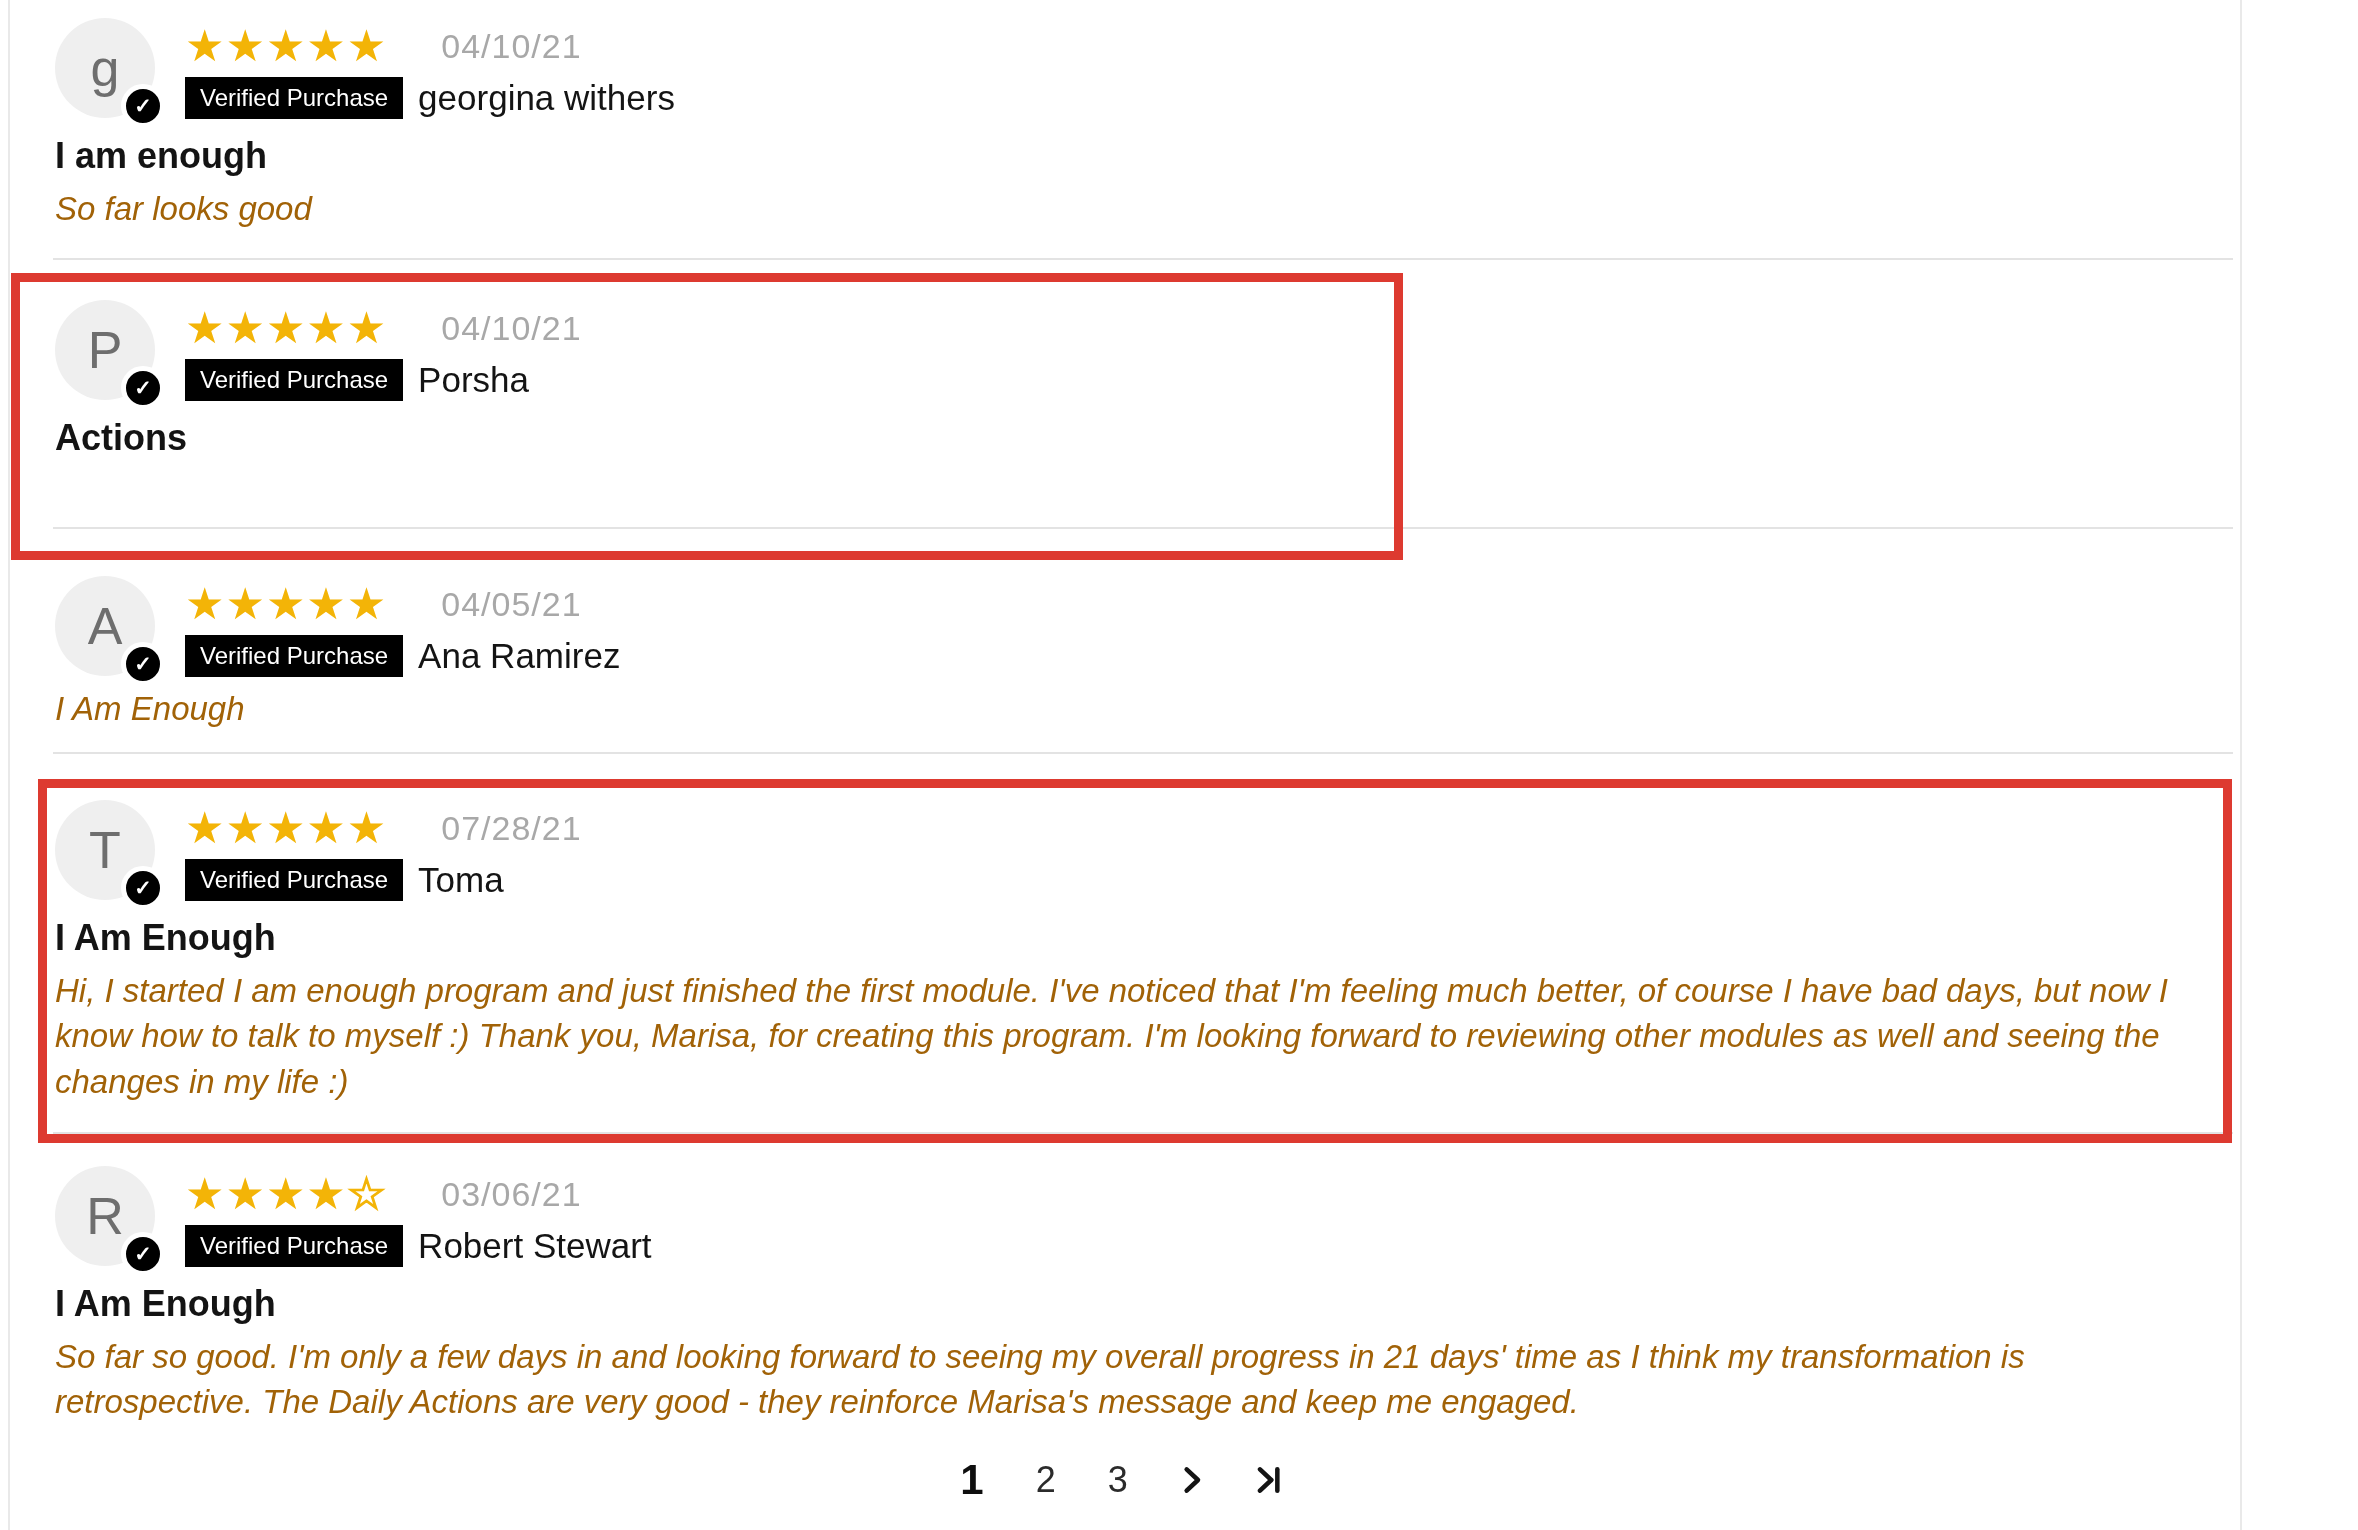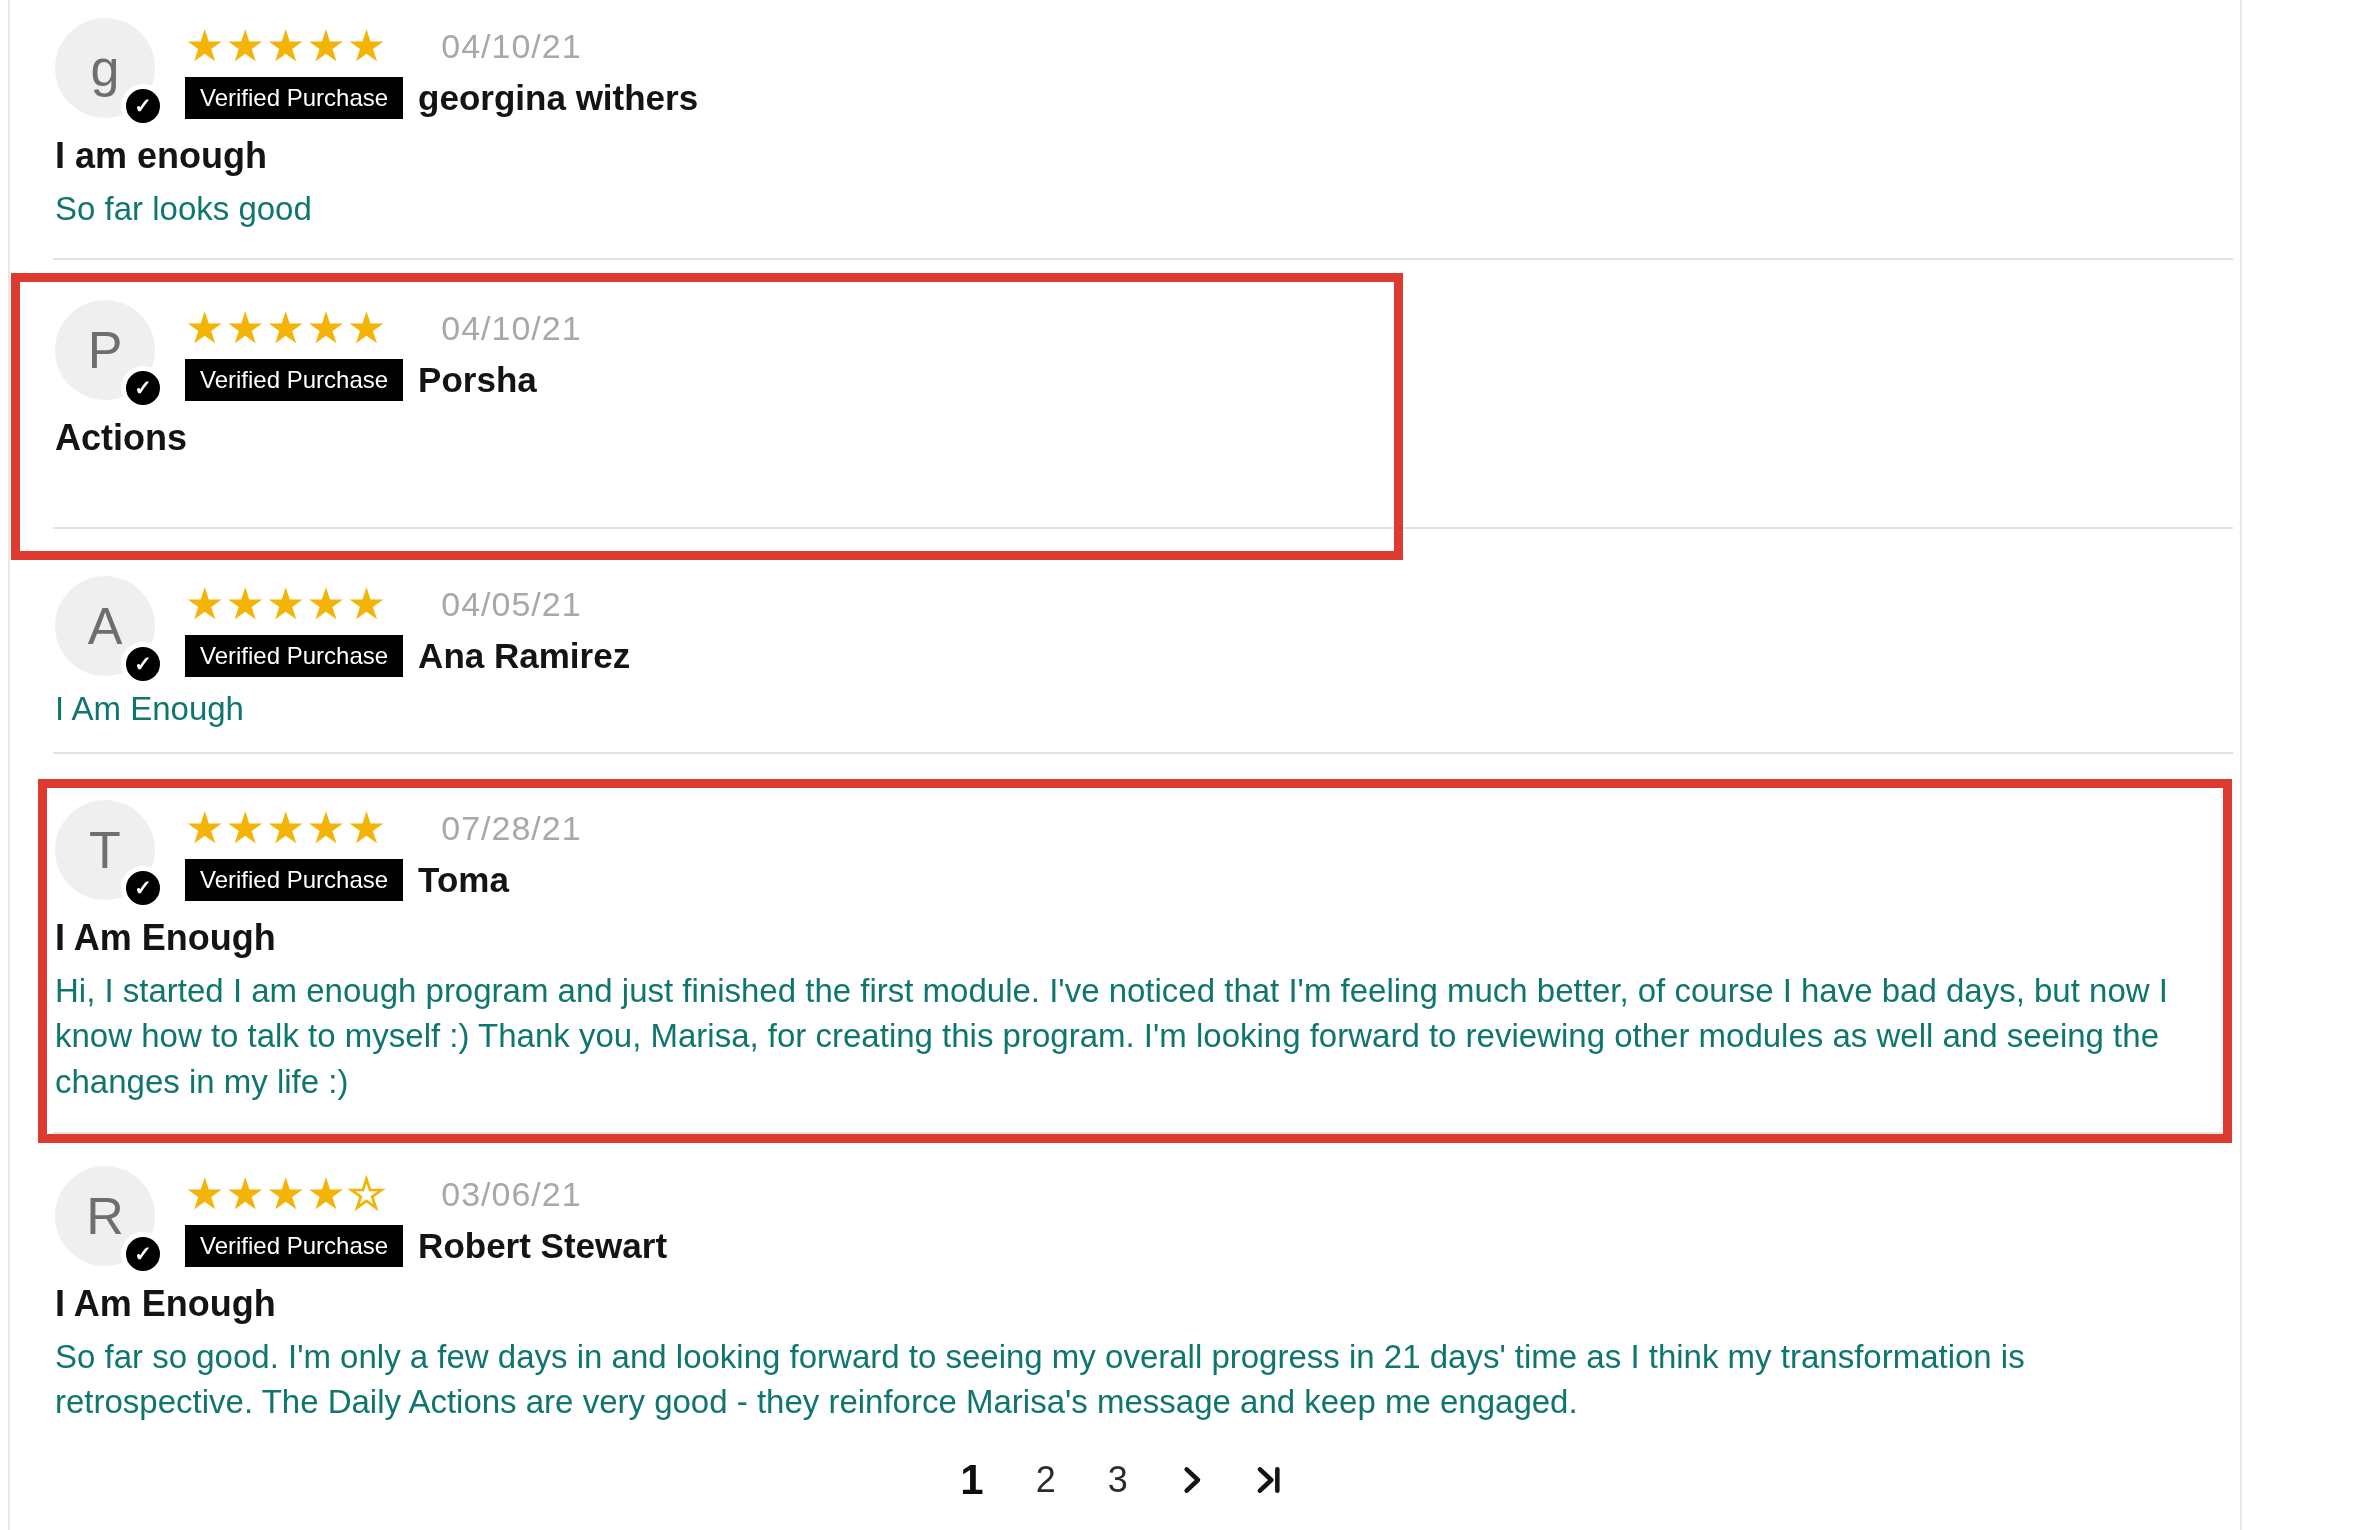--- a/index.html
+++ b/index.html
@@ -26,24 +26,24 @@
                  background:#000; border:5px solid #fff; border-radius:50%; color:#fff;
                  display:flex; align-items:center; justify-content:center;
                  font-size:21px; font-weight:700; }
   .header-info { display:flex; flex-direction:column; gap:9px; padding-top:10px; }
   .stars-row { display:flex; align-items:center; gap:18px; }
   .stars { font-size:44px; line-height:1; color:#f3b407; letter-spacing:1px; white-space:nowrap; }
   .stars .star-empty { color:#f3b407; -webkit-text-stroke:1.5px #f3b407; }
   .review-date { font-size:34px; color:#a8a8a8; letter-spacing:1px;margin-left:36px; }
   .badge-row { display:flex; align-items:center; gap:15px;text-align:center; }
   .verified-badge { background:#000; color:#fff; font-size:24px; padding:8px 15px; line-height:1.1; }
-  .reviewer-name { font-size:35px; font-weight:700; color:#141414; }
+  .reviewer-name { font-size:35px; font-weight:400; color:#141414; }
   .review-title { font-size:36px; font-weight:700; color:#141414; margin-top:16px; line-height:1.15; }
   .review-title:empty { display:none; }
-  .review-body { font-size:33px; color:#0f766e; margin-top:9px; line-height:1.38; max-width:2160px; }
+  .review-body { font-size:33px; color:#a16207; margin-top:9px; line-height:1.38; max-width:2160px;font-style:italic; }
 
   
   .highlight-box { position:absolute; border:9px solid #dd3a30; pointer-events:none; }
   .highlight-box.box-a { left:11px;  top:273px; width:1392px; height:287px; }
   .highlight-box.box-b { left:38px;  top:779px; width:2194px; height:364px; }
 
   
   .pagination { position:absolute; top:1452px; left:0; width:2240px;
                 display:flex; align-items:center; justify-content:center; gap:36px; }
   .page-num { font-size:36px; color:#2b2b2b; background:none; border:none; cursor:pointer;

